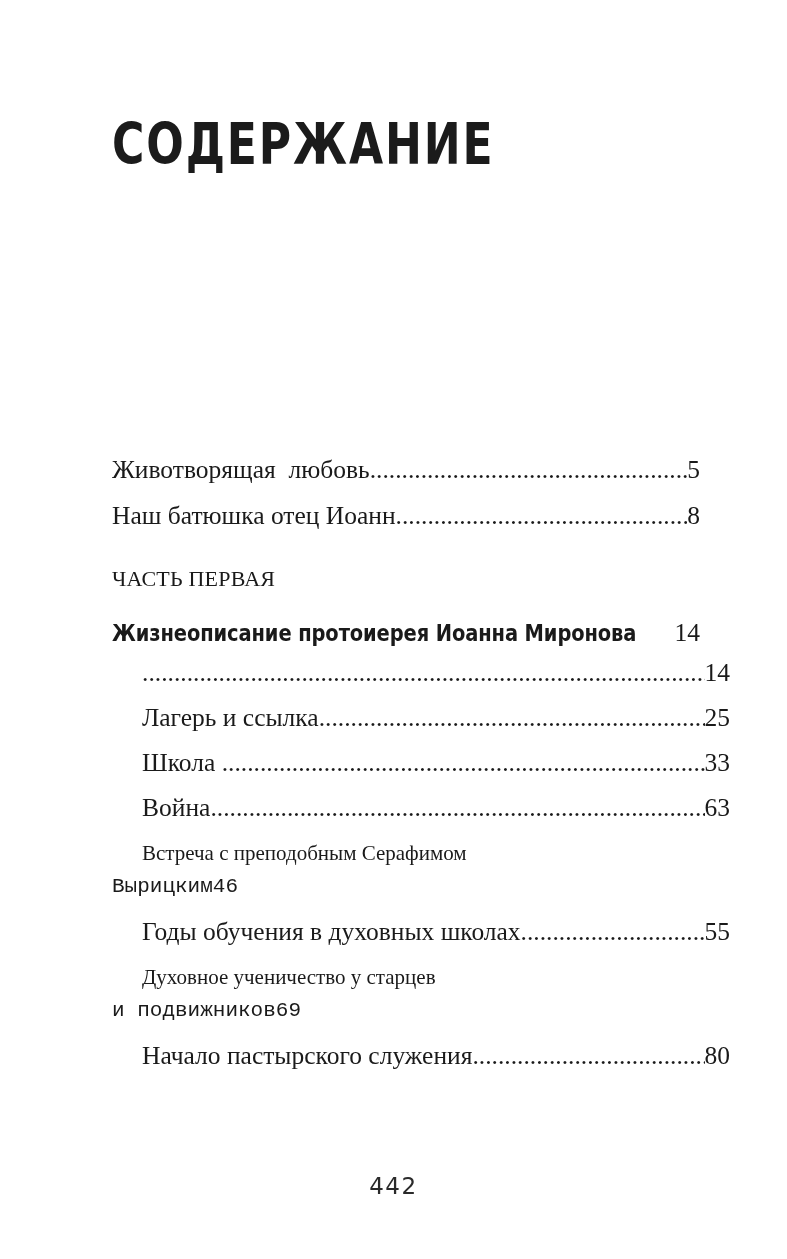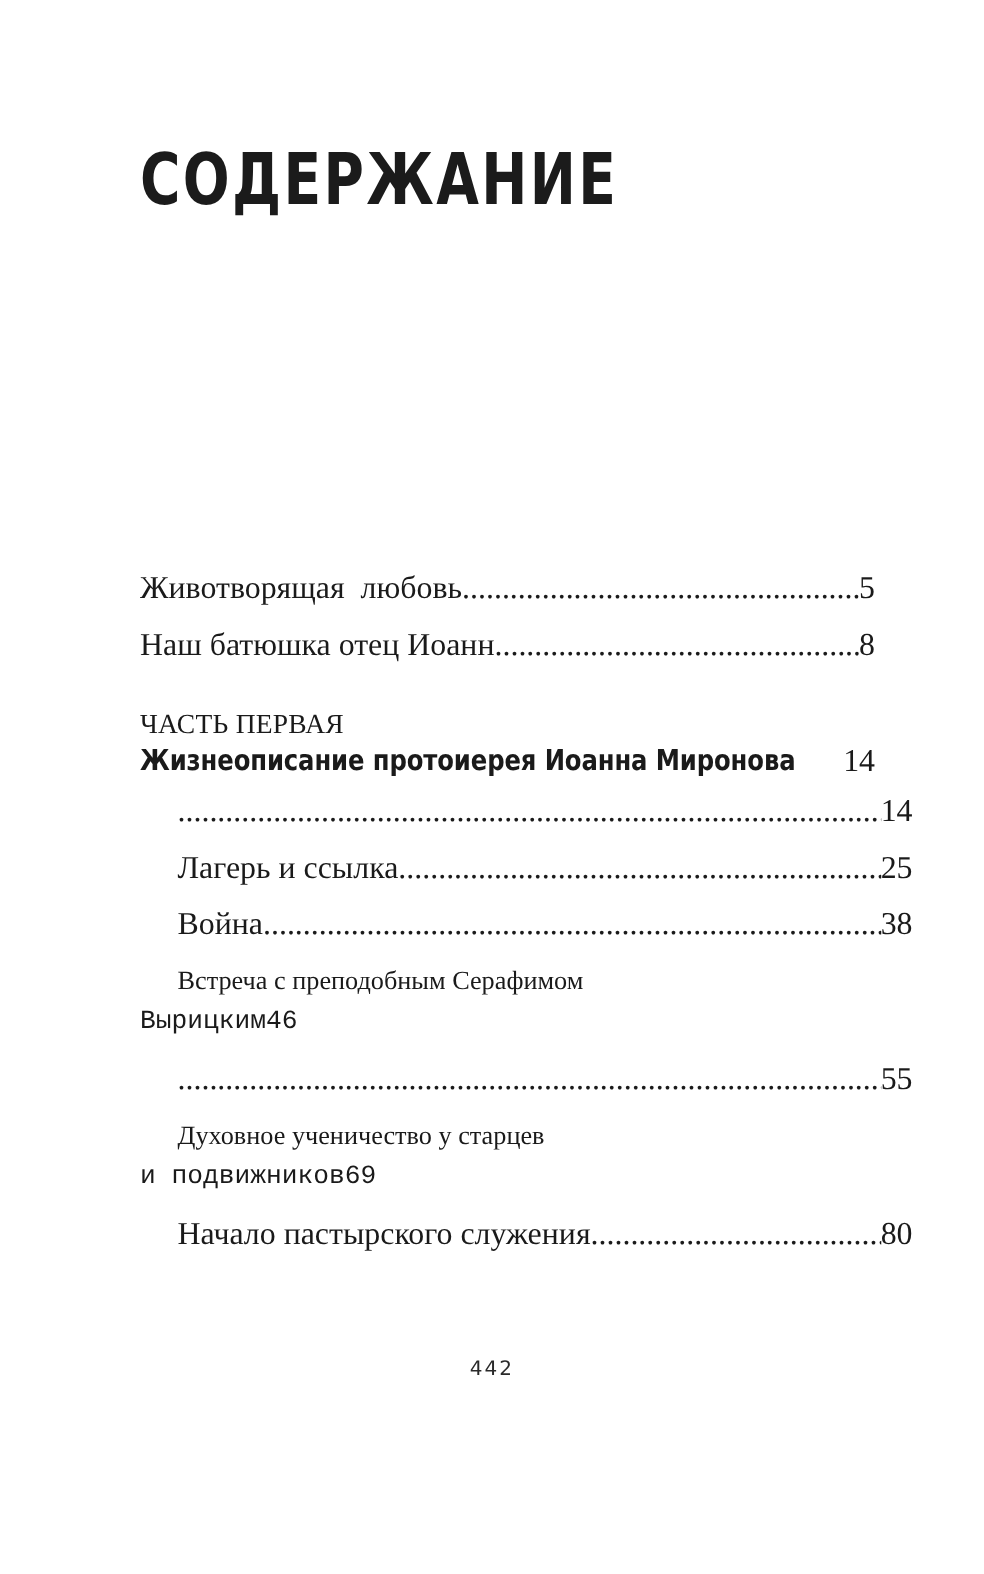--- a/index.html
+++ b/index.html
@@ -94,21 +94,21 @@
     margin-top: 34px;
     letter-spacing: 0.2px;
     white-space: nowrap;
   }
 
   
   .part-title {
     display: flex;
     align-items: flex-end;
     width: 100%;
-    margin-top: 1px;
+    margin-top: 25px;
     margin-bottom: 10px;
   }
   .part-title .etext {
     font-family: "DejaVu Sans Condensed", "Liberation Sans Narrow", "Liberation Sans", sans-serif;
     font-weight: bold;
     font-size: 23px;
     line-height: 30px;
     letter-spacing: -0.1px;
     transform: scaleX(0.94);
     transform-origin: left center;
@@ -147,24 +147,24 @@
     margin-top: 4px;
     white-space: nowrap;
     font-family: Liberation Mono, monospace;
   }
 
   
   .folio {
     position: absolute;
     left: 0;
     right: 0;
-    top: 1085px;
+    top: 1173px;
     text-align: center;
     font-family: "DejaVu Sans", "Liberation Sans", sans-serif;
-    font-size: 16px;
+    font-size: 23px;
     letter-spacing: 1.6px;
     color: #2a2a2a;
   }
 </style>
 </head>
 <body>
 
 <div class="page">
 
   <h1 class="toc-title">СОДЕРЖАНИЕ</h1>
@@ -196,37 +196,43 @@
       <span class="pnum">14</span>
     </div>
 
 
     <div class="entry lvl1">
       <span class="etext">Лагерь и ссылка</span>
       <span class="leader"></span>
       <span class="pnum">25</span>
     </div>
 
+    <div class="entry lvl1">
+      <span class="etext">Школа </span>
+      <span class="leader"></span>
+      <span class="pnum">33</span>
+    </div>
 
     <div class="entry lvl1">
       <span class="etext">Война</span>
       <span class="leader"></span>
-      <span class="pnum">38</span>
+      <span class="pnum">63</span>
     </div>
 
     <div class="wrap-entry">
       <div class="first-line">Встреча с преподобным Серафимом</div>
       <div class="second-line">
         <span class="etext">Вырицким </span>
         <span class="leader"></span>
         <span class="pnum">46</span>
       </div>
     </div>
 
     <div class="entry lvl1">
+      <span class="etext">Годы обучения в духовных школах</span>
       <span class="leader"></span>
       <span class="pnum">55</span>
     </div>
 
     <div class="wrap-entry">
       <div class="first-line">Духовное ученичество у старцев</div>
       <div class="second-line">
         <span class="etext">и подвижников </span>
         <span class="leader"></span>
         <span class="pnum">69</span>

